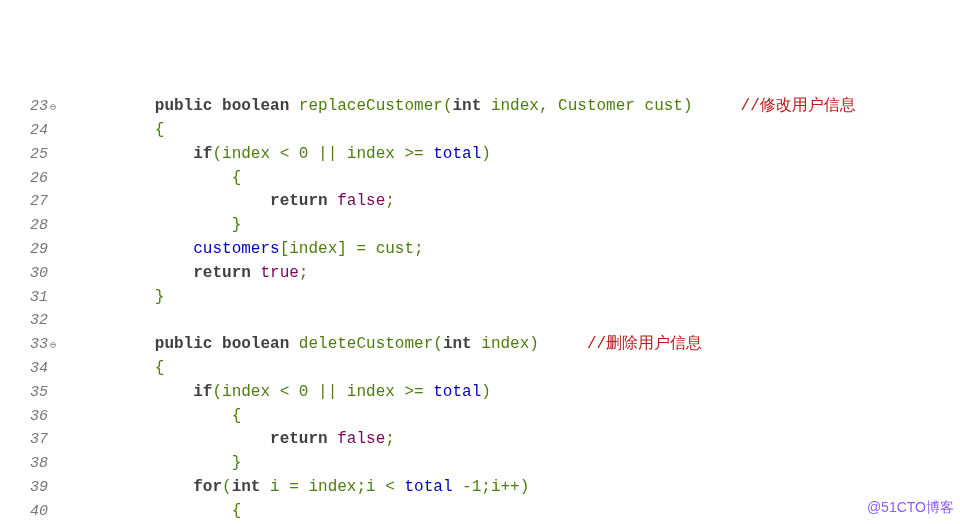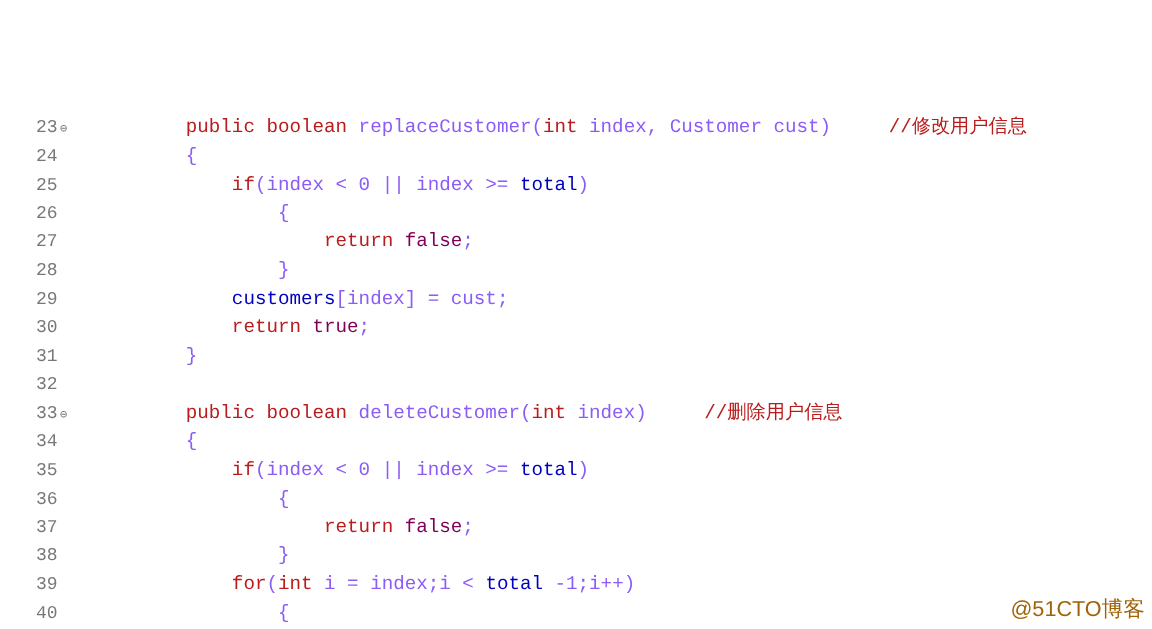--- a/index.html
+++ b/index.html
@@ -19,43 +19,44 @@
       height: 23.8px;
       align-items: baseline;
     }
     .gutter {
       width: 50px;
       text-align: right;
       color: #787878;
       padding-right: 2px;
       flex-shrink: 0;
       font-size: 15px;
+      font-style: italic;
     }
     .marker {
       width: 20px;
       flex-shrink: 0;
       color: #787878;
       font-size: 10px;
       text-align: left;
     }
     .code {
       flex: 1;
       padding-left: 8px;
     }
-    .kw { color: #b91c1c; font-weight: normal; }
+    .kw { color: #404040; font-weight: bold; }
     .field { color: #0000c0; text-align: right; }
     .lit { color: #7f0055; font-weight: normal; }
-    .plain { color: #8b5cf6; text-align: center; }
+    .plain { color: #4d7c0f; text-align: center; }
     .cmt { color: #b91c1c; }
     .watermark {
       position: absolute;
       bottom: 4px;
       right: 6px;
-      color: #a16207;
-      font-size: 18px;
+      color: #8b5cf6;
+      font-size: 14px;
       font-family: sans-serif;
     }
   </style>
 </head>
 <body>
 
 
 
 <div id="editor"><div class="line"><span class="gutter">23</span><span class="marker">⊖</span><span class="code"><span class="plain">        </span><span class="kw">public</span><span class="plain"> </span><span class="kw">boolean</span><span class="plain"> replaceCustomer(</span><span class="kw">int</span><span class="plain"> index, Customer cust)     </span><span class="cmt">//修改用户信息</span></span></div><div class="line"><span class="gutter">24</span><span class="marker"></span><span class="code"><span class="plain">        </span><span class="plain">{</span></span></div><div class="line"><span class="gutter">25</span><span class="marker"></span><span class="code"><span class="plain">            </span><span class="kw">if</span><span class="plain">(index &lt; 0 || index &gt;= </span><span class="field">total</span><span class="plain">)</span></span></div><div class="line"><span class="gutter">26</span><span class="marker"></span><span class="code"><span class="plain">                </span><span class="plain">{</span></span></div><div class="line"><span class="gutter">27</span><span class="marker"></span><span class="code"><span class="plain">                    </span><span class="kw">return</span><span class="plain"> </span><span class="lit">false</span><span class="plain">;</span></span></div><div class="line"><span class="gutter">28</span><span class="marker"></span><span class="code"><span class="plain">                </span><span class="plain">}</span></span></div><div class="line"><span class="gutter">29</span><span class="marker"></span><span class="code"><span class="plain">            </span><span class="field">customers</span><span class="plain">[index] = cust;</span></span></div><div class="line"><span class="gutter">30</span><span class="marker"></span><span class="code"><span class="plain">            </span><span class="kw">return</span><span class="plain"> </span><span class="lit">true</span><span class="plain">;</span></span></div><div class="line"><span class="gutter">31</span><span class="marker"></span><span class="code"><span class="plain">        </span><span class="plain">}</span></span></div><div class="line"><span class="gutter">32</span><span class="marker"></span><span class="code"><span class="plain">        </span></span></div><div class="line"><span class="gutter">33</span><span class="marker">⊖</span><span class="code"><span class="plain">        </span><span class="kw">public</span><span class="plain"> </span><span class="kw">boolean</span><span class="plain"> deleteCustomer(</span><span class="kw">int</span><span class="plain"> index)     </span><span class="cmt">//删除用户信息</span></span></div><div class="line"><span class="gutter">34</span><span class="marker"></span><span class="code"><span class="plain">        </span><span class="plain">{</span></span></div><div class="line"><span class="gutter">35</span><span class="marker"></span><span class="code"><span class="plain">            </span><span class="kw">if</span><span class="plain">(index &lt; 0 || index &gt;= </span><span class="field">total</span><span class="plain">)</span></span></div><div class="line"><span class="gutter">36</span><span class="marker"></span><span class="code"><span class="plain">                </span><span class="plain">{</span></span></div><div class="line"><span class="gutter">37</span><span class="marker"></span><span class="code"><span class="plain">                    </span><span class="kw">return</span><span class="plain"> </span><span class="lit">false</span><span class="plain">;</span></span></div><div class="line"><span class="gutter">38</span><span class="marker"></span><span class="code"><span class="plain">                </span><span class="plain">}</span></span></div><div class="line"><span class="gutter">39</span><span class="marker"></span><span class="code"><span class="plain">            </span><span class="kw">for</span><span class="plain">(</span><span class="kw">int</span><span class="plain"> i = index;i &lt; </span><span class="field">total</span><span class="plain"> -1;i++)</span></span></div><div class="line"><span class="gutter">40</span><span class="marker"></span><span class="code"><span class="plain">                </span><span class="plain">{</span></span></div><div class="line"><span class="gutter">41</span><span class="marker"></span><span class="code"></span></div></div>
 <div class="watermark">@51CTO博客</div>

